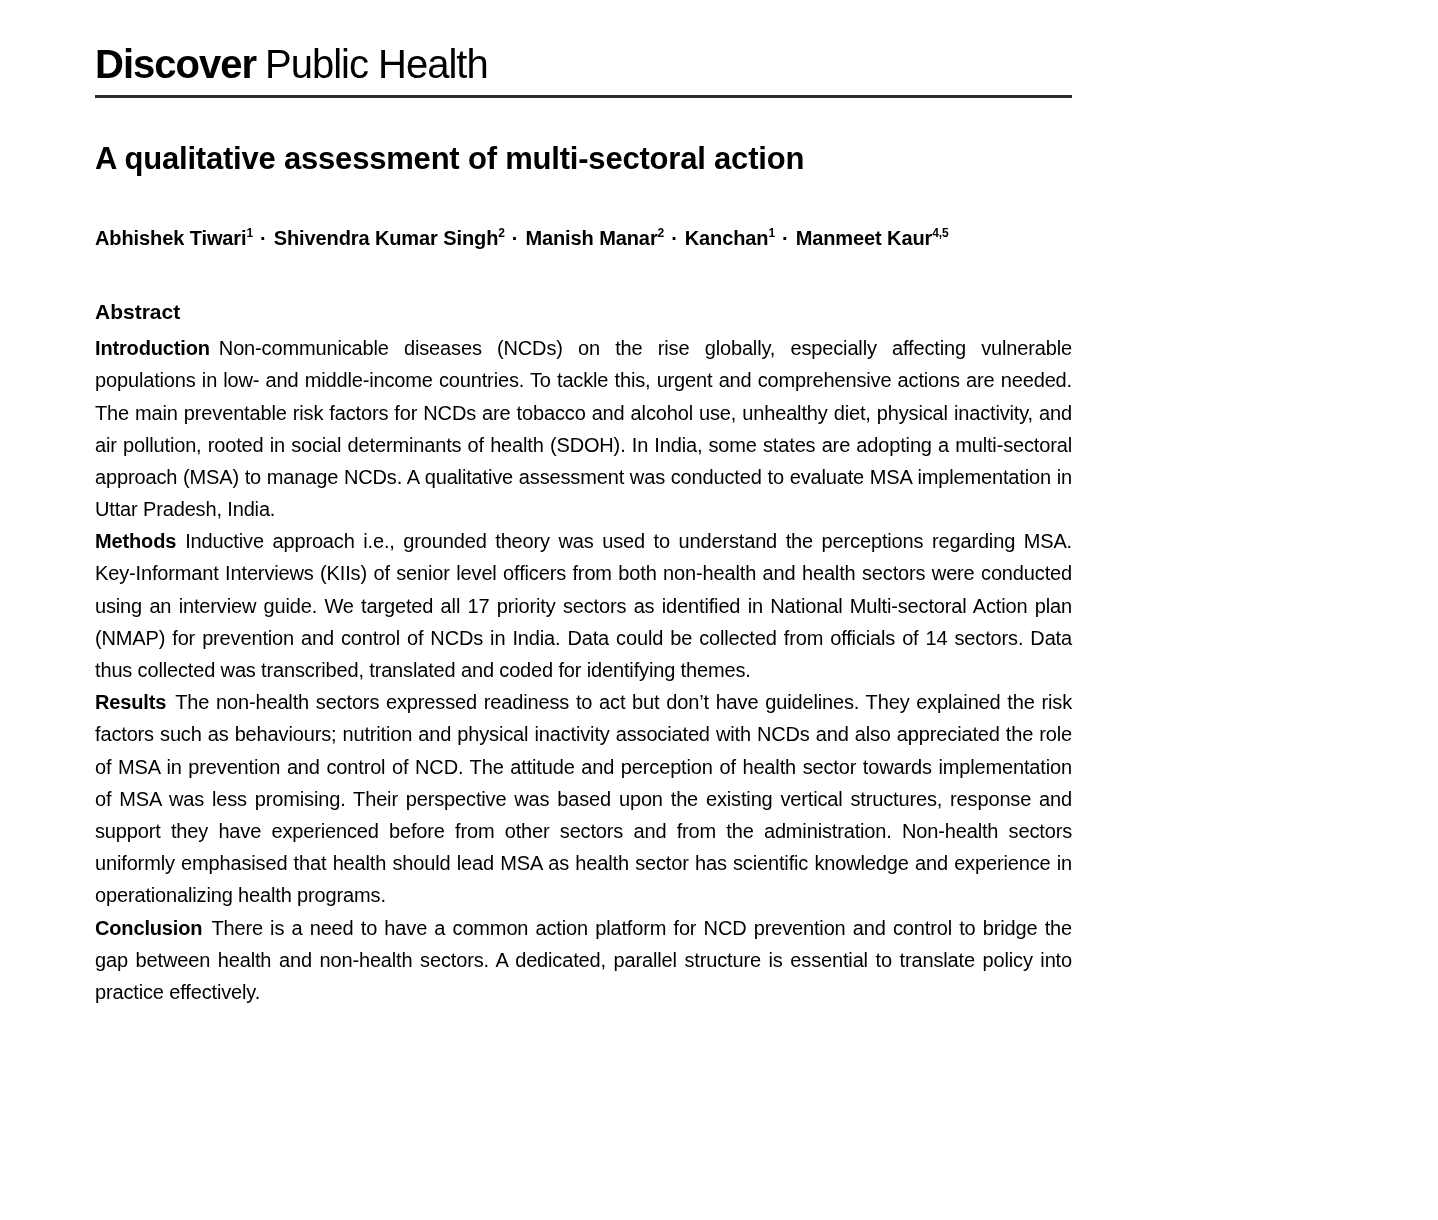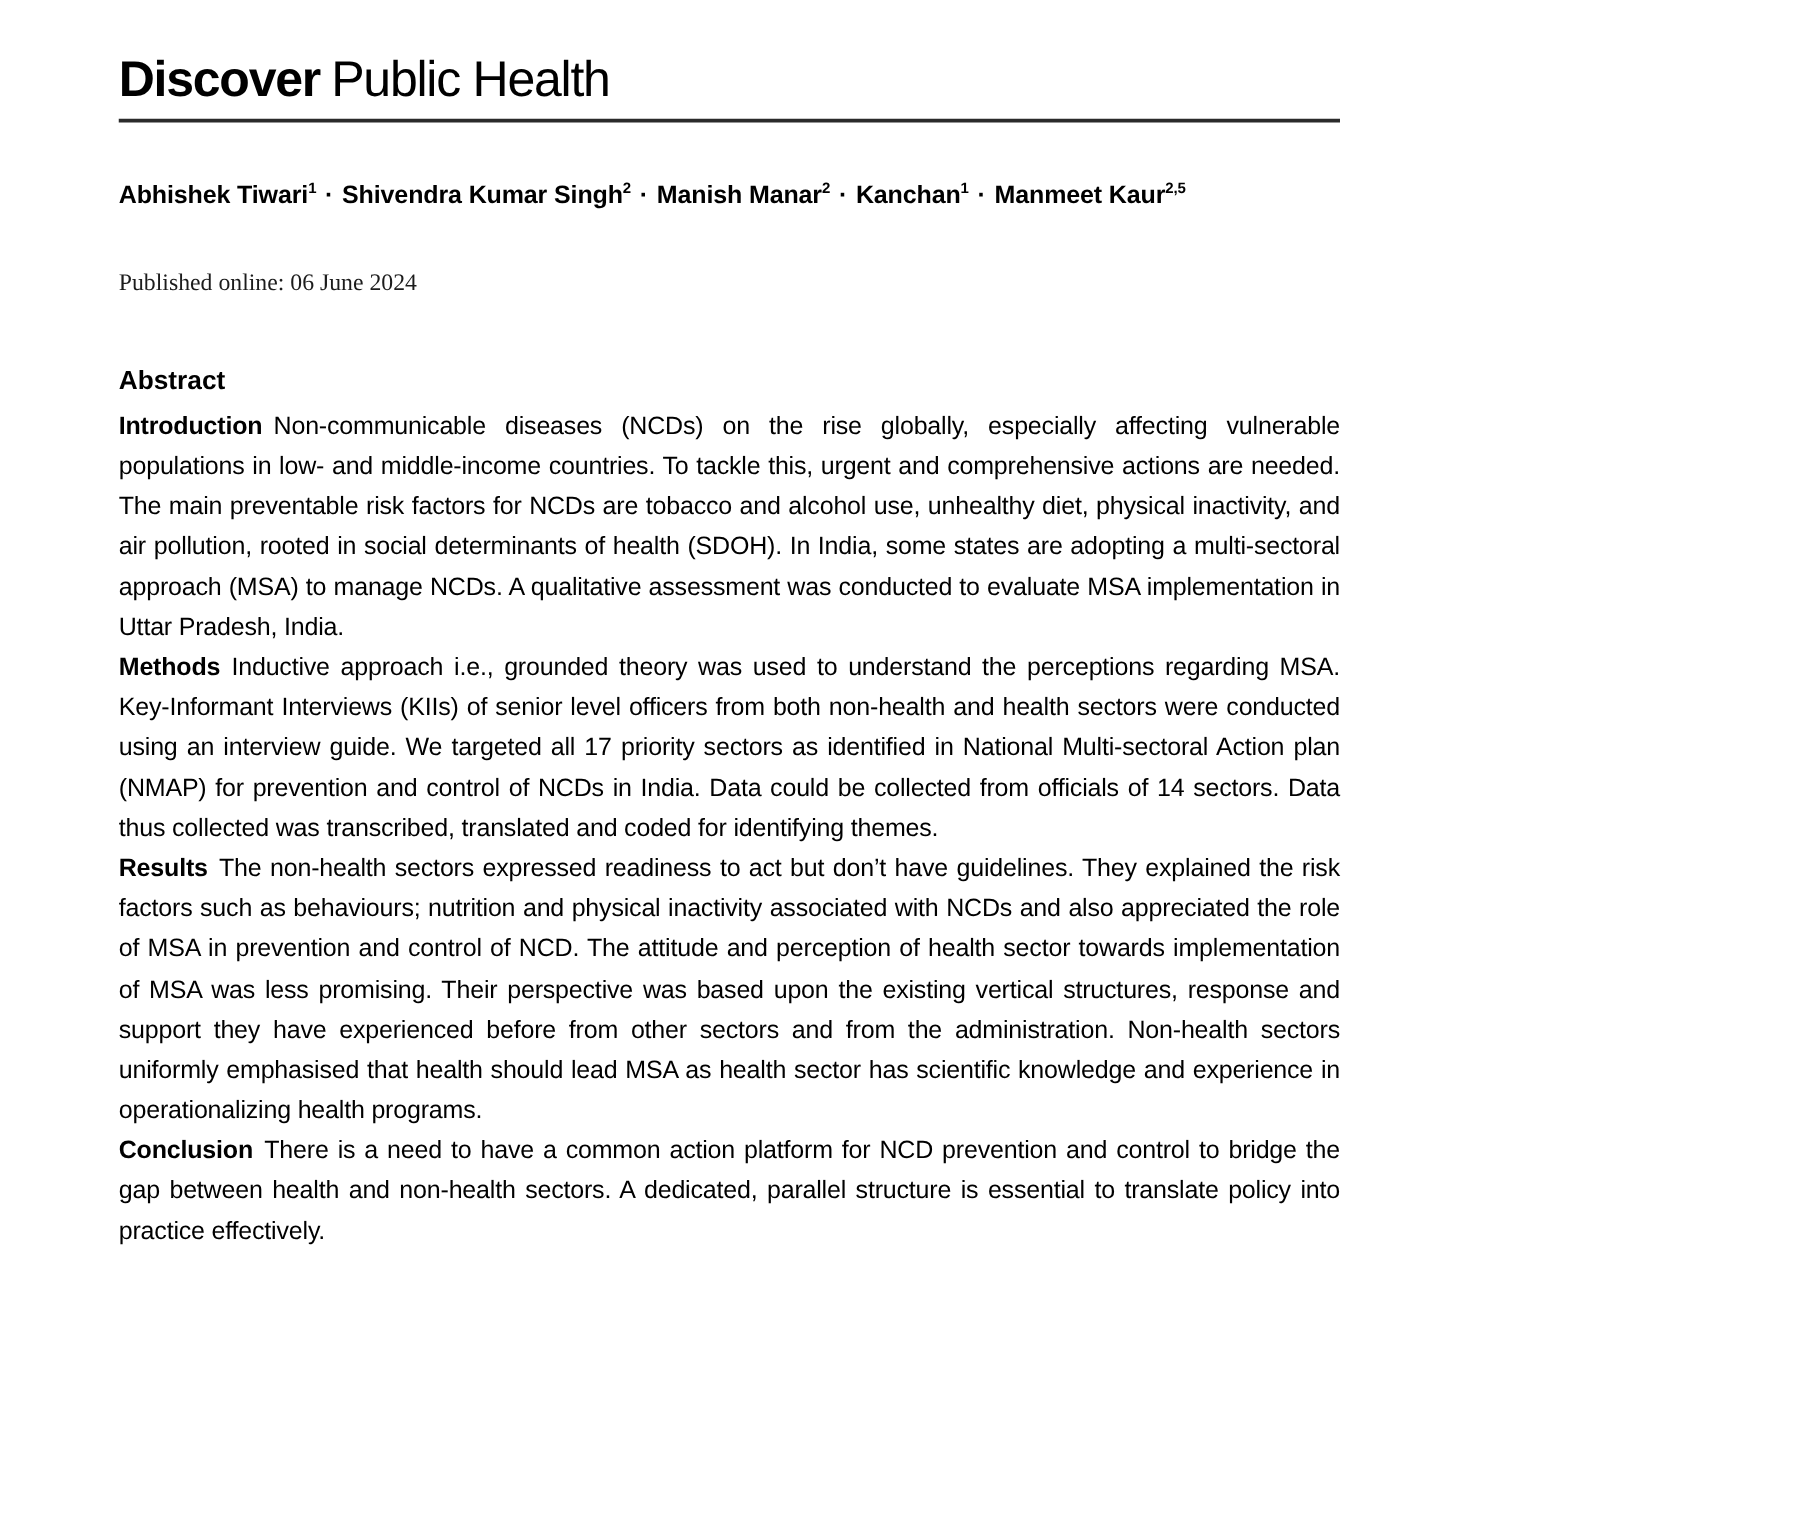--- a/index.html
+++ b/index.html
@@ -105,28 +105,28 @@
 
 <div class="page">
 
   <div class="journal-header">
     <span class="bold-part">Discover</span><span class="regular-part">Public Health</span>
   </div>
   <hr class="header-rule" style="border-top-color: rgb(43, 43, 43);">
 
 
   <h1 class="paper-title">
+    <span class="title-line">A qualitative assessment of multi-sectoral action</span>
   </h1>
 
   <div class="authors">
-    <span><span>Abhishek Tiwari</span><sup>1</sup></span><span class="author-sep">·</span><span><span>Shivendra Kumar Singh</span><sup>2</sup></span><span class="author-sep">·</span><span><span>Manish Manar</span><sup>2</sup></span><span class="author-sep">·</span><span><span>Kanchan</span><sup>1</sup></span><span class="author-sep">·</span><span><span>Manmeet Kaur</span><sup>2,5</sup></span>
+    <span><span>Abhishek Tiwari</span><sup>1</sup></span><span class="author-sep">·</span><span><span>Shivendra Kumar Singh</span><sup>2</sup></span><span class="author-sep">·</span><span><span>Manish Manar</span><sup>2</sup></span><span class="author-sep">·</span><span><span>Kanchan</span><sup>1</sup></span><span class="author-sep">·</span><span><span>Manmeet Kaur</span><sup>4,5</sup></span>
   </div>
 
   <div class="meta-block">
-    <p class="meta-line published-line">Published online: 06 June 2024</p>
   </div>
 
   <div class="abstract-heading">Abstract</div>
   <div class="abstract-body">
     <p class="abstract-section"><span class="section-label">Introduction</span><span>Non-communicable diseases (NCDs) on the rise globally, especially affecting vulnerable populations in low- and middle-income countries. To tackle this, urgent and comprehensive actions are needed. The main preventable risk factors for NCDs are tobacco and alcohol use, unhealthy diet, physical inactivity, and air pollution, rooted in social determinants of health (SDOH). In India, some states are adopting a multi-sectoral approach (MSA) to manage NCDs. A qualitative assessment was conducted to evaluate MSA implementation in Uttar Pradesh, India.</span></p>
     <p class="abstract-section"><span class="section-label">Methods</span><span>Inductive approach i.e., grounded theory was used to understand the perceptions regarding MSA. Key-Informant Interviews (KIIs) of senior level officers from both non-health and health sectors were conducted using an interview guide. We targeted all 17 priority  sectors as identified in National Multi-sectoral Action plan (NMAP) for prevention and control of NCDs in India. Data could be collected from officials of 14 sectors. Data thus collected was transcribed, translated and coded for identifying themes.</span></p>
     <p class="abstract-section"><span class="section-label">Results</span><span>The non-health sectors expressed readiness to act but don’t have guidelines. They explained the risk factors such as behaviours; nutrition and physical inactivity associated with NCDs and also appreciated the role of MSA in prevention and control of NCD. The attitude and perception of health sector towards implementation of MSA was less promising. Their perspective was based upon the existing vertical structures, response and support they have experienced before from other sectors and from the administration. Non-health sectors uniformly emphasised that health should lead MSA as health sector has scientific knowledge and experience in operationalizing health programs.</span></p>
     <p class="abstract-section"><span class="section-label">Conclusion</span><span>There is a need to have a common action platform for NCD prevention and control to bridge the gap between health and non-health sectors. A dedicated, parallel structure is essential to translate policy into practice effectively.</span></p>
   </div>
 

